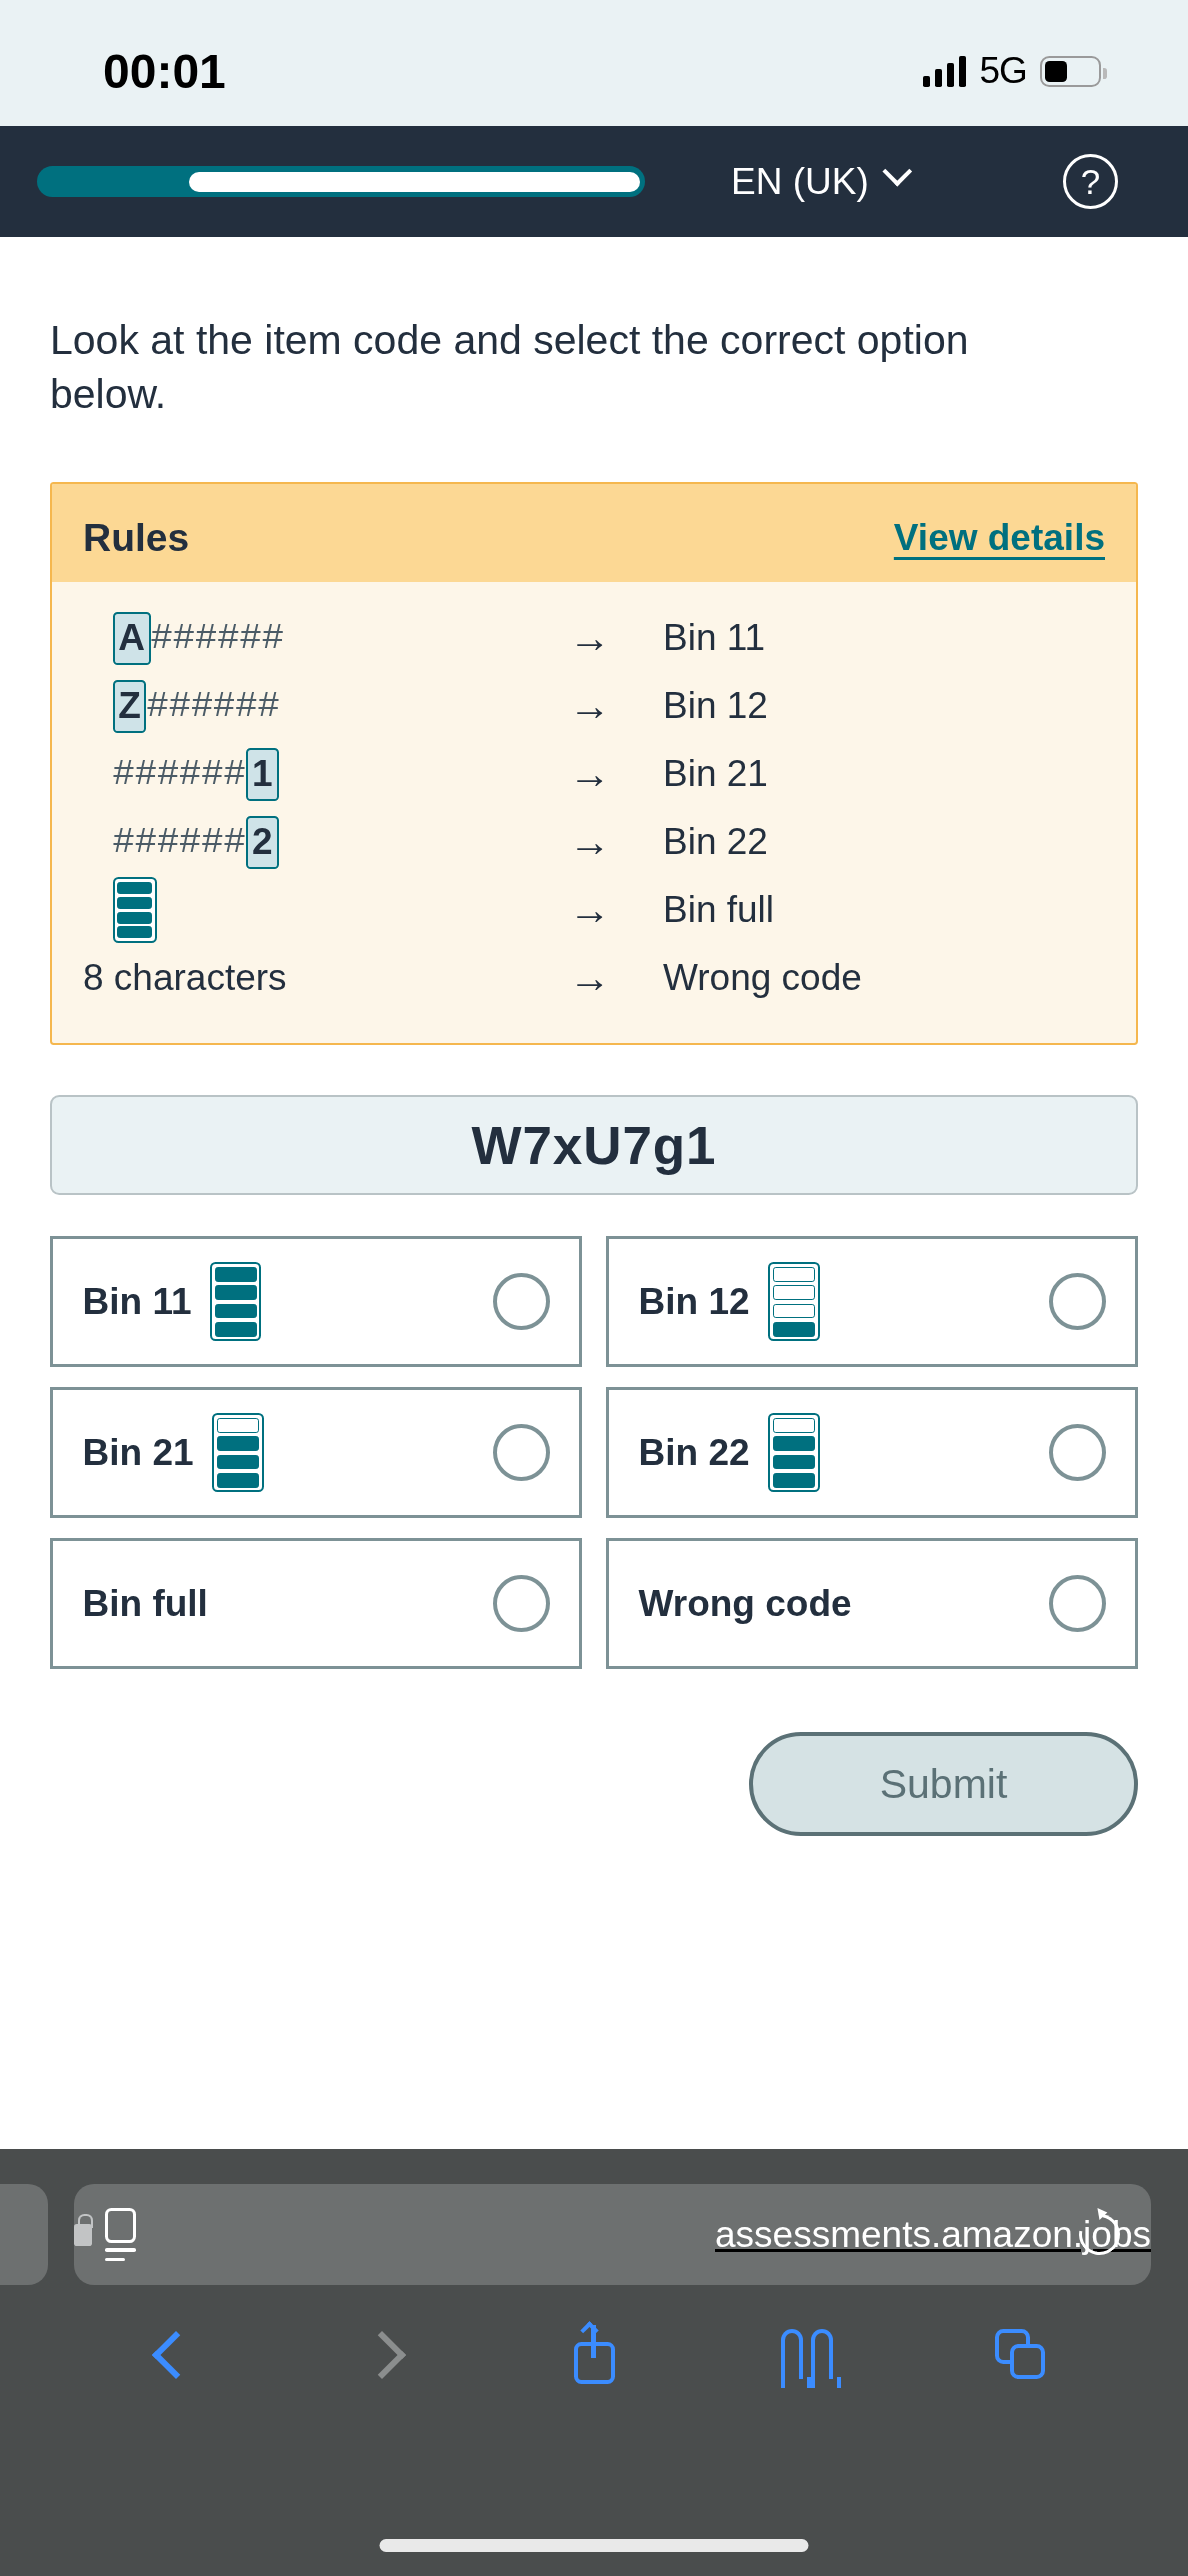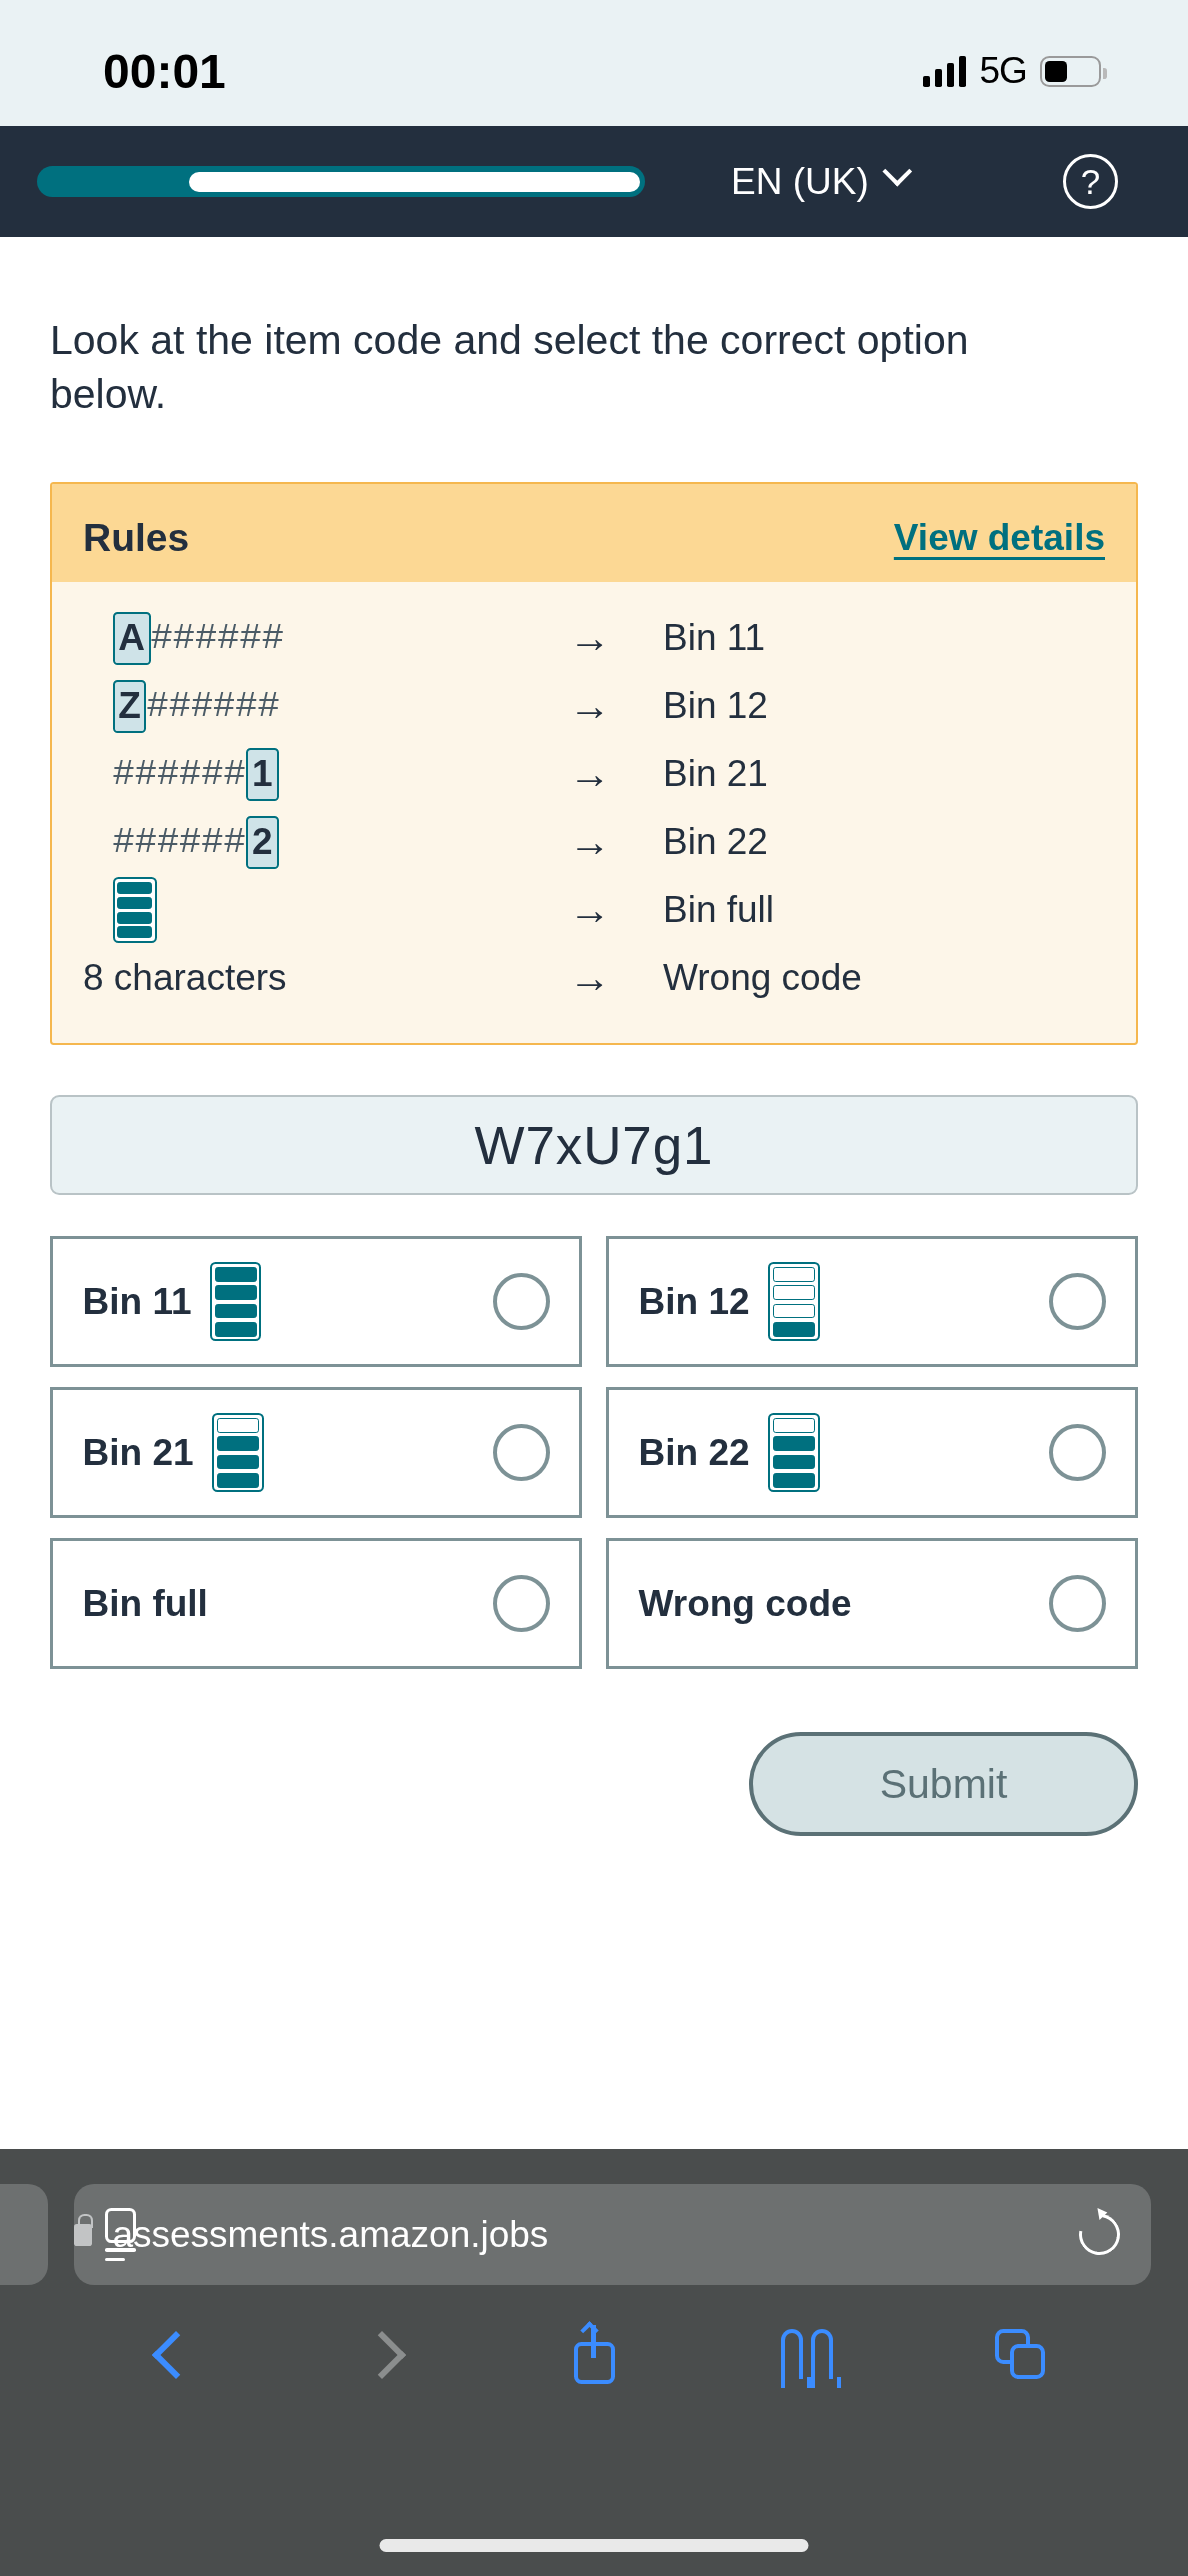--- a/index.html
+++ b/index.html
@@ -136,21 +136,21 @@
   .bin-md span{ height:14.7px; margin-bottom:3.7px; }
   .bin-md span:last-child{ margin-bottom:0; }
 
   
   .code-box{
     margin-top:50px; height:100px;
     background:#eaf2f4; border:2.8px solid #b9c3c6; border-radius:9.2px;
     display:flex; align-items:center; justify-content:center;
   }
   .code-text{
-    font-size:53px; font-weight:400; color:#232f3e; letter-spacing:0.9px;
+    font-size:53px; font-weight:700; color:#232f3e; letter-spacing:0.9px;
   }
 
   
   .options{
     margin-top:41px; display:grid;
     grid-template-columns:1fr 1fr; gap:20px 24px;
   }
   .option{
     height:131px; border:3.7px solid #7d9296; background:#ffffff;
     display:flex; align-items:center; padding:0 29.5px;
@@ -190,22 +190,23 @@
     background:#6d7070; border-radius:20px;
     display:flex; align-items:center; padding:0 31px; position:relative;
   }
   .aa-icon{ display:flex; flex-direction:column; gap:5.5px; align-items:flex-start; }
   .aa-icon .sq{ width:31px; height:35px; border:3.7px solid #fff; border-radius:6.4px; }
   .aa-icon .ln{ height:3.7px; background:#fff; border-radius:1.8px; }
   .aa-icon .ln1{ width:31px; }
   .aa-icon .ln2{ width:20px; }
   .url-center{
     position:absolute; left:0; right:0; display:flex;
-    align-items:center; justify-content:flex-start; gap:20px;
+    align-items:center; justify-content:space-between; gap:20px;
     pointer-events:none;
+    text-decoration:underline;
   }
   .lock{
     width:18.4px; height:22px; background:#c2c4c5; border-radius:2.8px;
     position:relative;
   }
   .lock::before{
     content:""; position:absolute; left:3.7px; top:-10px;
     width:11px; height:12px; border:2.8px solid #c2c4c5;
     border-bottom:none; border-radius:6.4px 6.4px 0 0;
   }

